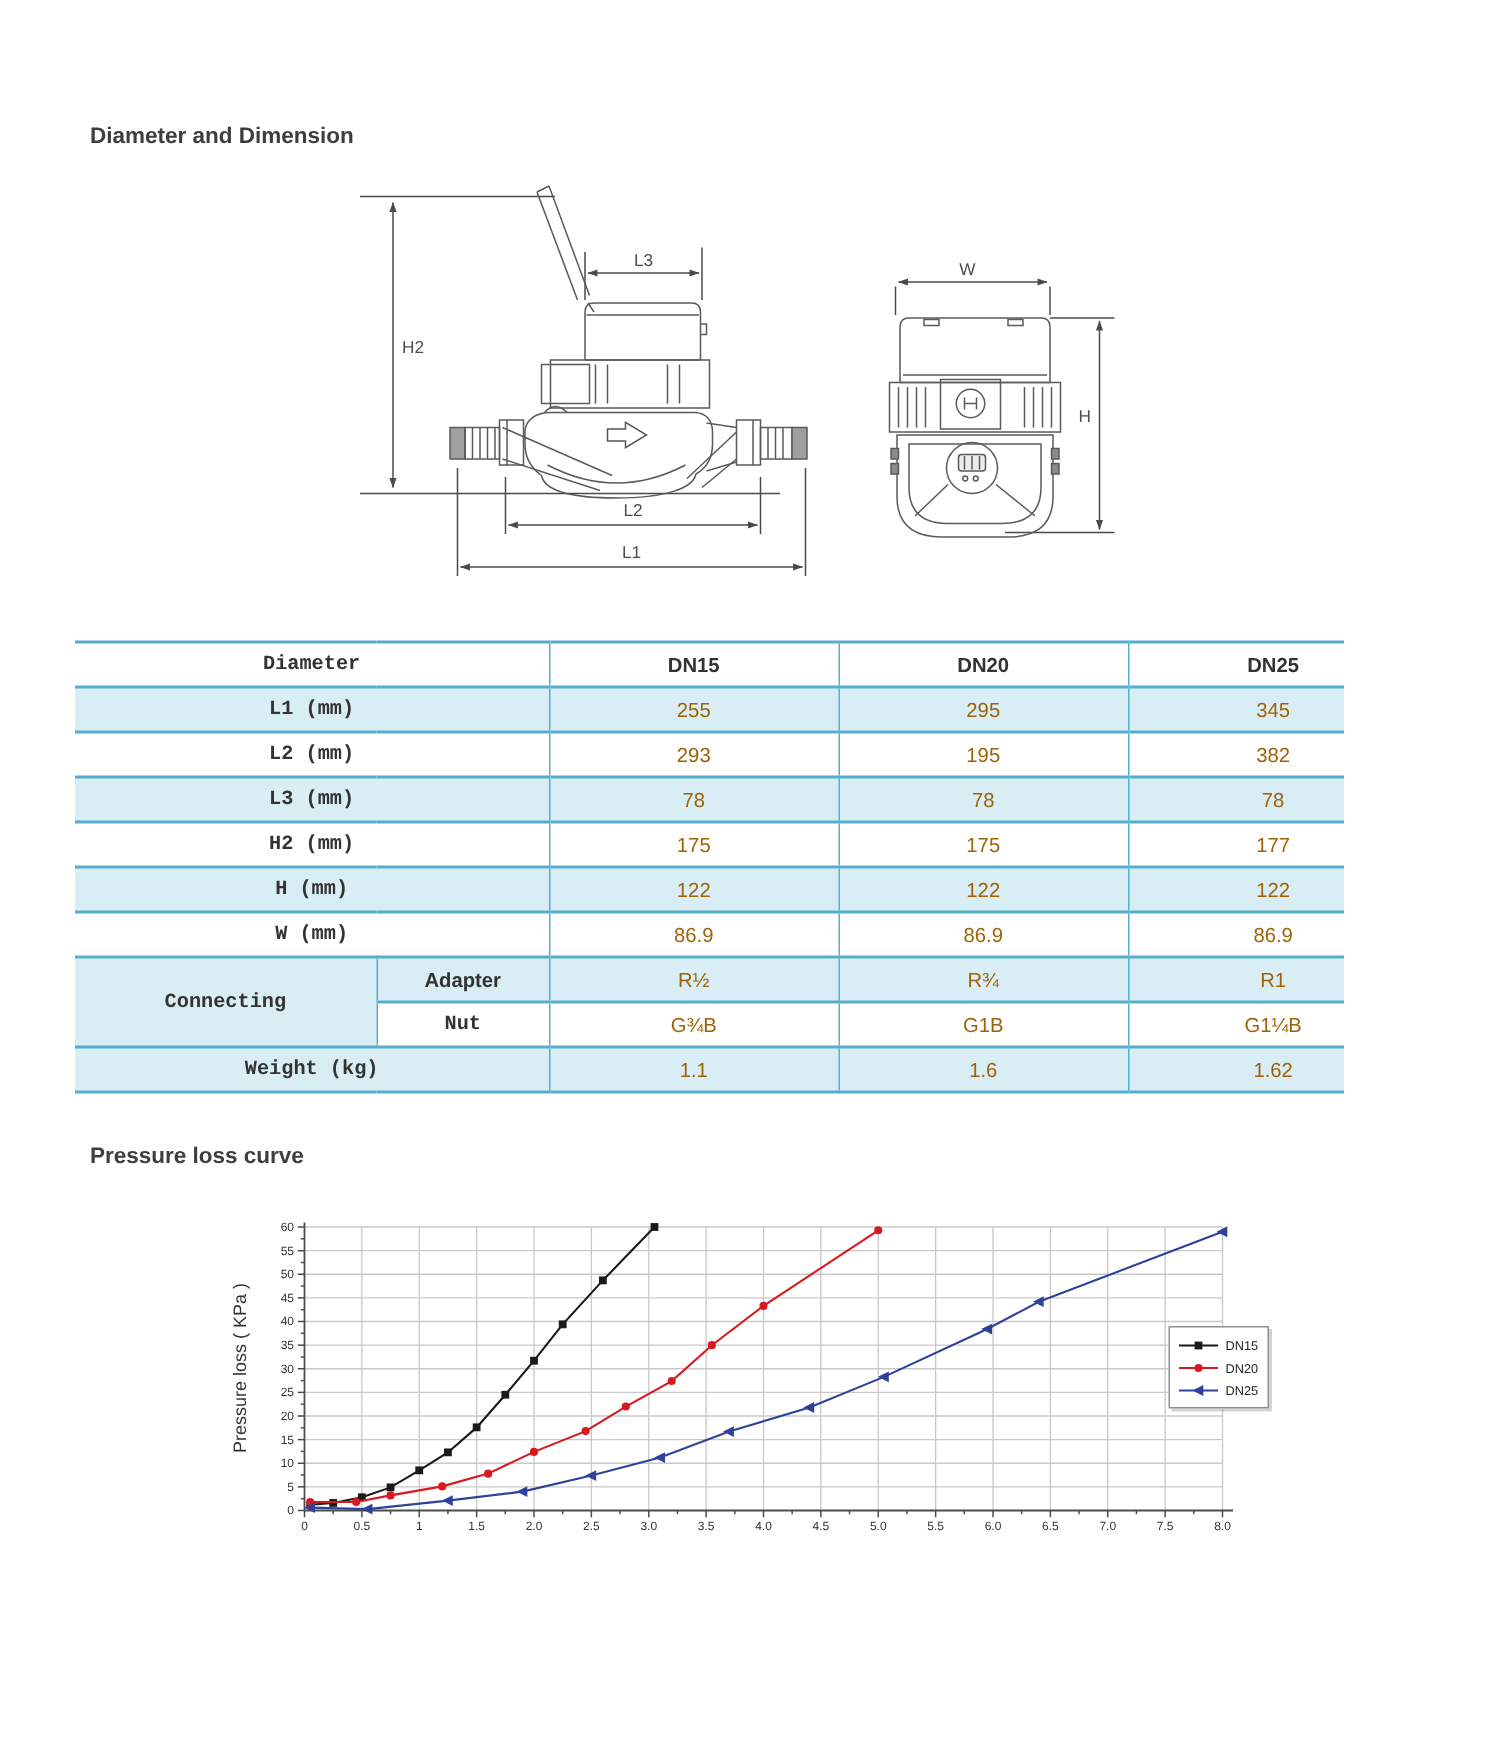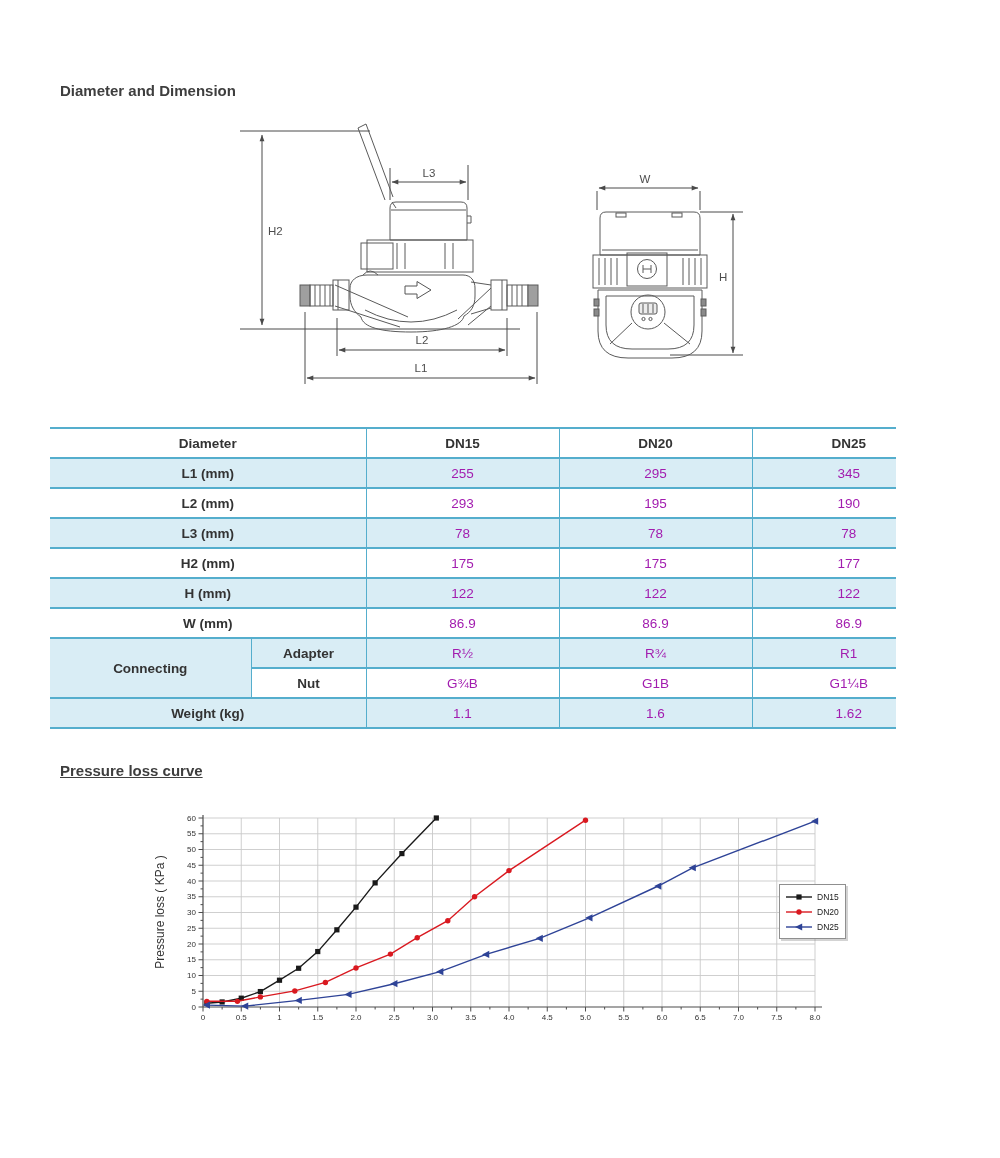--- a/index.html
+++ b/index.html
@@ -1,33 +1,33 @@
 <!DOCTYPE html>
 <html><head>
 <meta charset="utf-8">
 <style>
   html,body{margin:0;padding:0;background:#fff;}
   .page{position:relative;width:896px;height:1158px;background:#ffffff;
         font-family:"Liberation Sans",sans-serif;overflow:hidden;}
   .sec-title{position:absolute;left:60px;font-size:15px;font-weight:bold;color:#3e3e3e;margin:0;}
   #title-dimension{top:82px;}
-  #title-pressure{top:762px;text-decoration:underline;}
+  #title-pressure{top:762px;}
 
   
   .draw{position:absolute;}
   .draw text{font-family:"Liberation Sans",sans-serif;font-size:11.5px;fill:#4d4d4d;}
   #front-view{left:230px;top:120px;}
   #side-view{left:570px;top:155px;}
 
   
   #dim-table{position:absolute;left:50px;top:427px;width:895px;border-collapse:collapse;table-layout:fixed;}
-  #dim-table td{height:28px;text-align:center;vertical-align:middle;font-size:13.5px;color:#a21caf;
+  #dim-table td{height:28px;text-align:center;vertical-align:middle;font-size:13.5px;color:#a16207;
       border-top:2px solid #55aecd;border-bottom:2px solid #55aecd;
       border-left:1.5px solid #55aecd;border-right:1.5px solid #55aecd;padding:0;}
-  #dim-table td:first-child{border-left:none;}
+  #dim-table td:first-child{border-left:none;font-family:Liberation Mono, monospace;}
   #dim-table td:last-child{border-right:none;}
   #dim-table .lbl{font-weight:bold;color:#333;}
   #dim-table .alt{background:#d9edf5;}
 
   
   #chart{position:absolute;left:150px;top:795px;width:700px;height:265px;}
   #chartSvg{position:absolute;left:0;top:0;}
   #chartSvg text{font-family:"Liberation Sans",sans-serif;}
   #xlabel{position:absolute;left:53px;top:234px;width:612px;text-align:center;color:#333;}
   #xlabel .fmain{font-size:13.5px;}
@@ -185,21 +185,21 @@
     <tr>
       <td colspan="2" class="lbl alt">L1 (mm)</td>
       <td class="alt">255</td>
       <td class="alt">295</td>
       <td class="alt">345</td>
     </tr>
     <tr>
       <td colspan="2" class="lbl">L2 (mm)</td>
       <td>293</td>
       <td>195</td>
-      <td>190</td>
+      <td>382</td>
     </tr>
     <tr>
       <td colspan="2" class="lbl alt">L3 (mm)</td>
       <td class="alt">78</td>
       <td class="alt">78</td>
       <td class="alt">78</td>
     </tr>
     <tr>
       <td colspan="2" class="lbl">H2 (mm)</td>
       <td>175</td>

